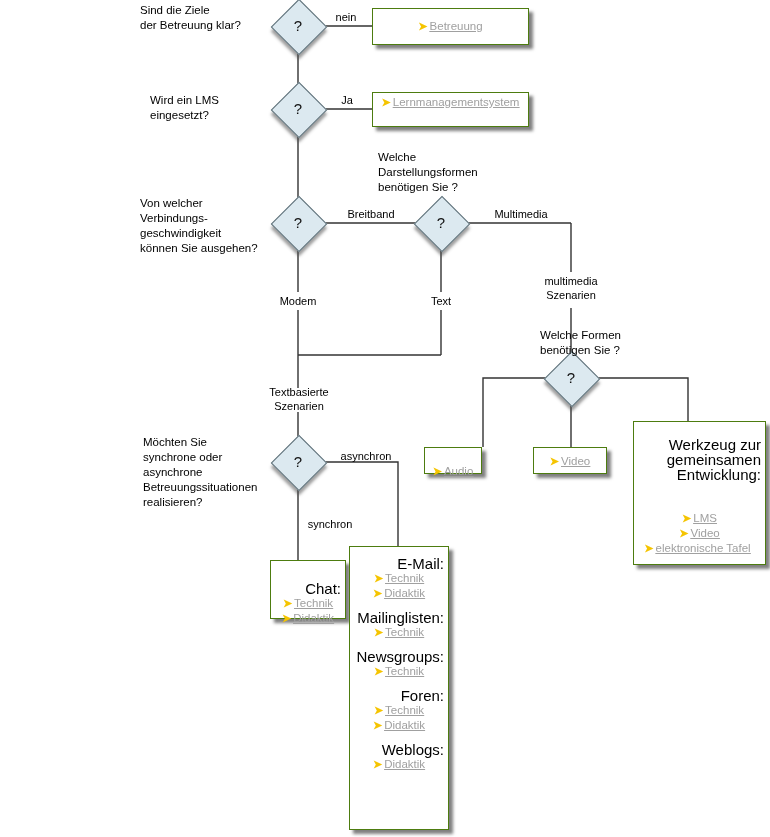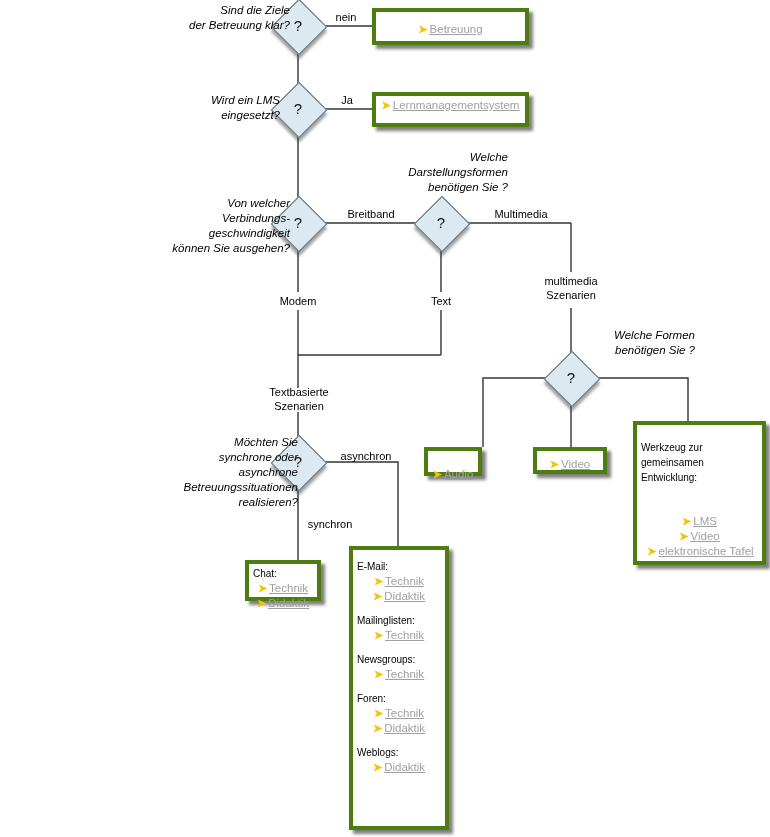--- a/index.html
+++ b/index.html
@@ -25,23 +25,22 @@
     width: 770px;
     height: 837px;
   }
 
   
   .qlabel {
     position: absolute;
     font-size: 11.5px;
     line-height: 15px;
     color: #000;
-    text-align: right;
+    text-align: left;
     white-space: pre-line;
-    font-style: italic;
   }
   .elabel {
     position: absolute;
     font-size: 11px;
     line-height: 14px;
     color: #000;
     white-space: pre-line;
     text-align: center;
   }
 
@@ -61,33 +60,33 @@
     color: #111;
     text-align: center;
     width: 54px;
     line-height: 54px;
   }
 
   
   .nbox {
     position: absolute;
     background: #ffffff;
-    border: 4px solid #4d7c0f;
+    border: 1px solid #4d7c0f;
     box-shadow: 4px 4px 3px rgba(60,60,60,0.65);
     box-sizing: border-box;
     font-size: 11.5px;
     line-height: 15px;
     text-align: center;
     padding: 5px 4px;
   }
   .boxtitle {
-    font-size: 10px;
+    font-size: 15px;
     line-height: 15px;
     color: #000;
-    text-align: left;
+    text-align: right;
     white-space: pre-line;
   }
   .lnk {
     display: block;
     font-size: 11.5px;
     line-height: 15px;
     color: #a0a0a0;
     text-decoration: underline;
     text-align: center;
     white-space: nowrap;
@@ -172,21 +171,21 @@
 geschwindigkeit
 können Sie ausgehen?</div>
 
   <div class="qlabel" style="left:150px; top:93px; width:130px;">Wird ein LMS
 eingesetzt?</div>
 
   <div class="qlabel" style="left:378px; top:150px; width:130px;">Welche
 Darstellungsformen
 benötigen Sie ?</div>
 
-  <div class="qlabel" style="left:570px; top:328px; width:125px;">Welche Formen
+  <div class="qlabel" style="left:540px; top:328px; width:125px;">Welche Formen
 benötigen Sie ?</div>
 
   <div class="qlabel" style="left:143px; top:435px; width:155px;">Möchten Sie
 synchrone oder
 asynchrone
 Betreuungssituationen
 realisieren?</div>
 
   <div class="elabel" style="left:326px; top:10px; width:40px;">nein</div>
 
@@ -230,21 +229,21 @@
     <div class="boxtitle">Werkzeug zur
 gemeinsamen
 Entwicklung:</div>
     <div style="margin-top:29px; position:relative;">
       <span class="lnk"><span class="chev">➤</span><span class="ltxt">LMS</span></span>
       <span class="lnk"><span class="chev">➤</span><span class="ltxt">Video</span></span>
       <span class="lnk" style="margin-left:-14px; width:147px;"><span class="chev">➤</span><span class="ltxt">elektronische Tafel </span></span>
     </div>
   </div>
 
-  <div class="nbox" style="left:245px; top:560px; width:76px; height:41px; padding-top:2px;">
+  <div class="nbox" style="left:270px; top:560px; width:76px; height:59px; padding-top:20px;">
     <div class="boxtitle">Chat:</div>
     <span class="lnk"><span class="chev">➤</span><span class="ltxt">Technik</span></span>
     <span class="lnk"><span class="chev">➤</span><span class="ltxt">Didaktik</span></span>
   </div>
 
   <div class="nbox" style="left:349px; top:546px; width:100px; height:284px; padding-top:9px;">
 
     <div class="grp">
       <div class="boxtitle">E-Mail:</div>
       <span class="lnk"><span class="chev">➤</span><span class="ltxt">Technik</span></span>

